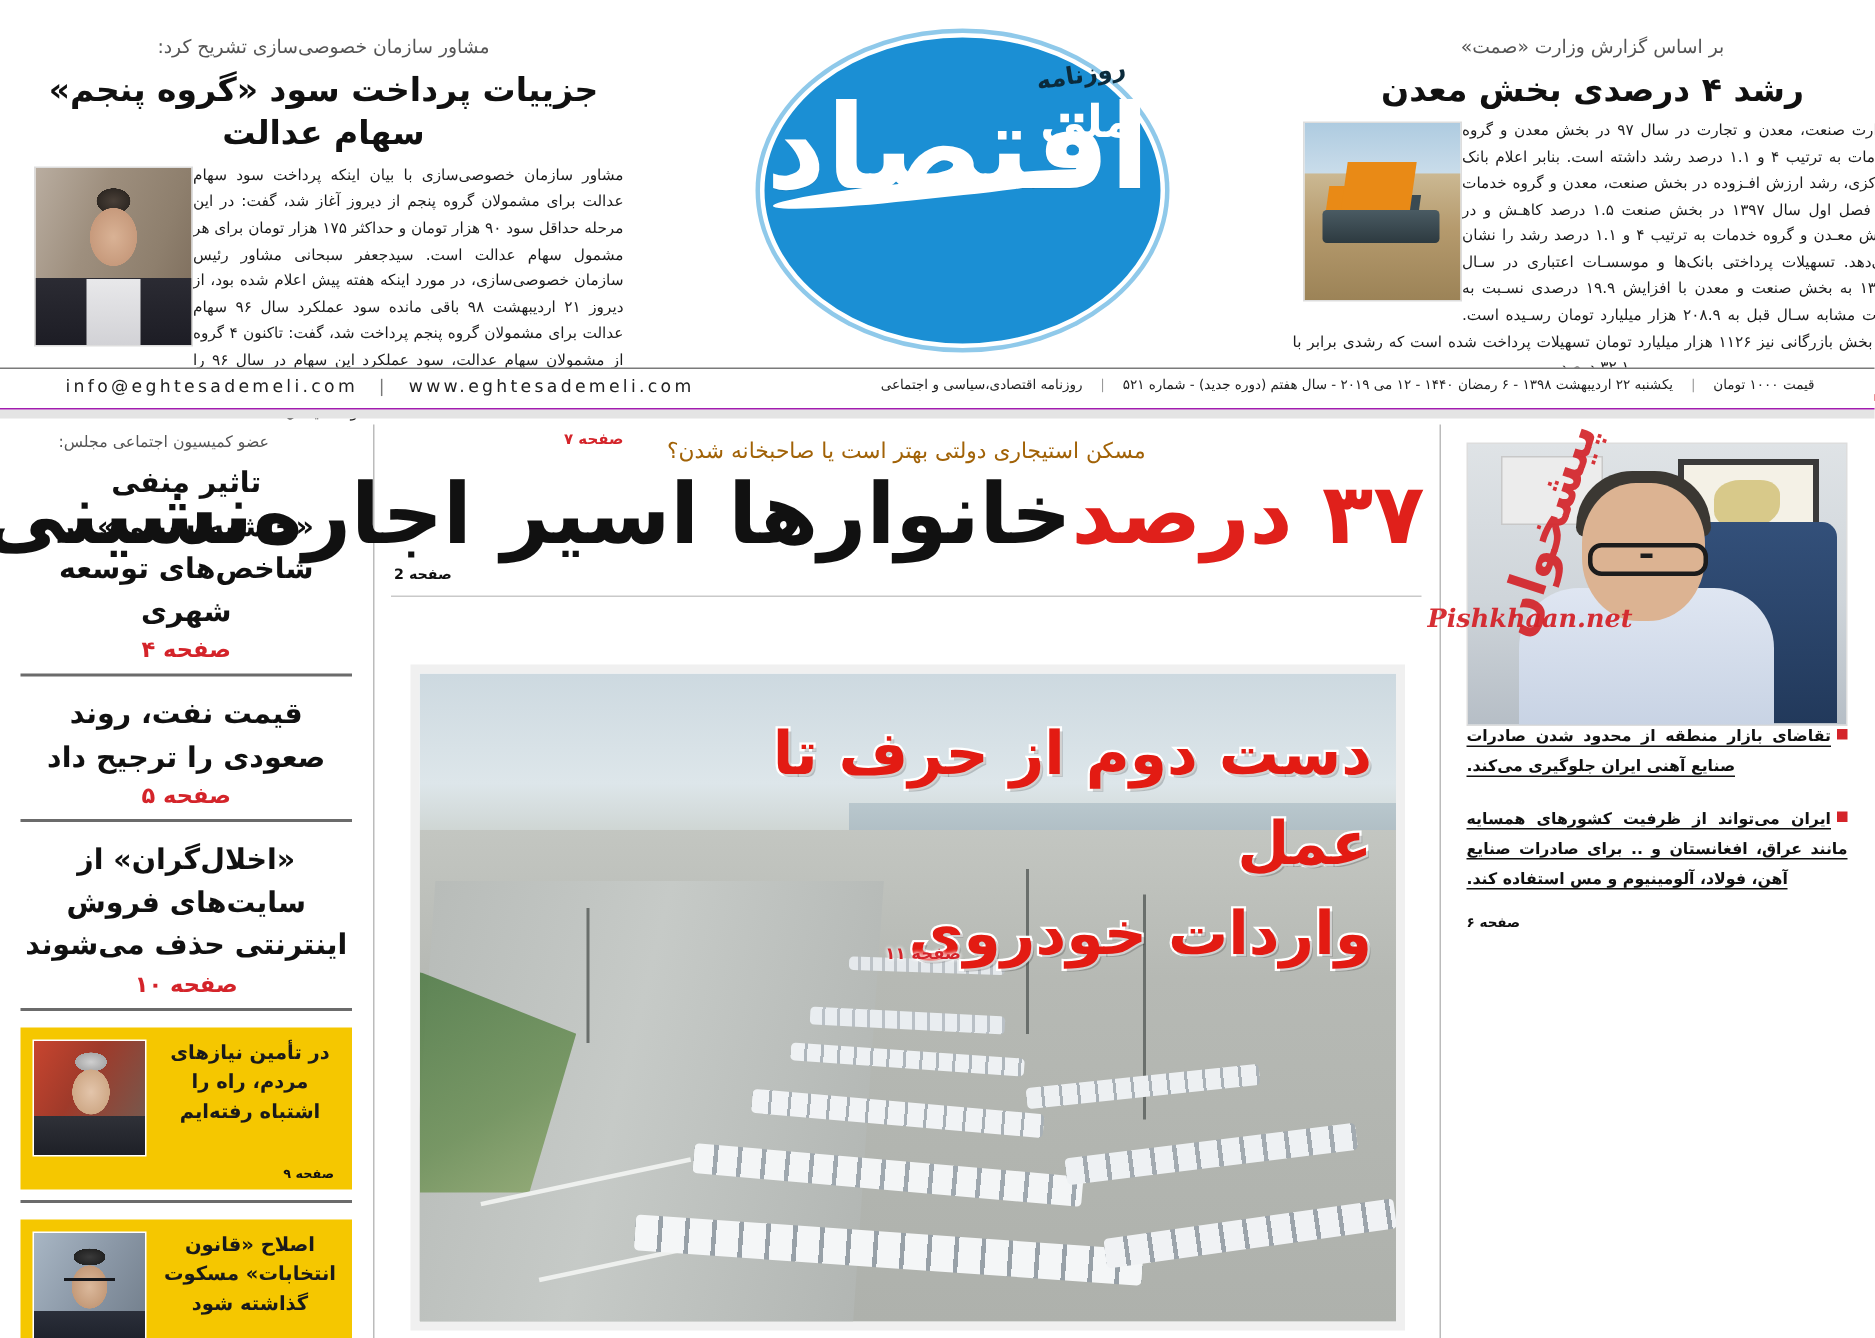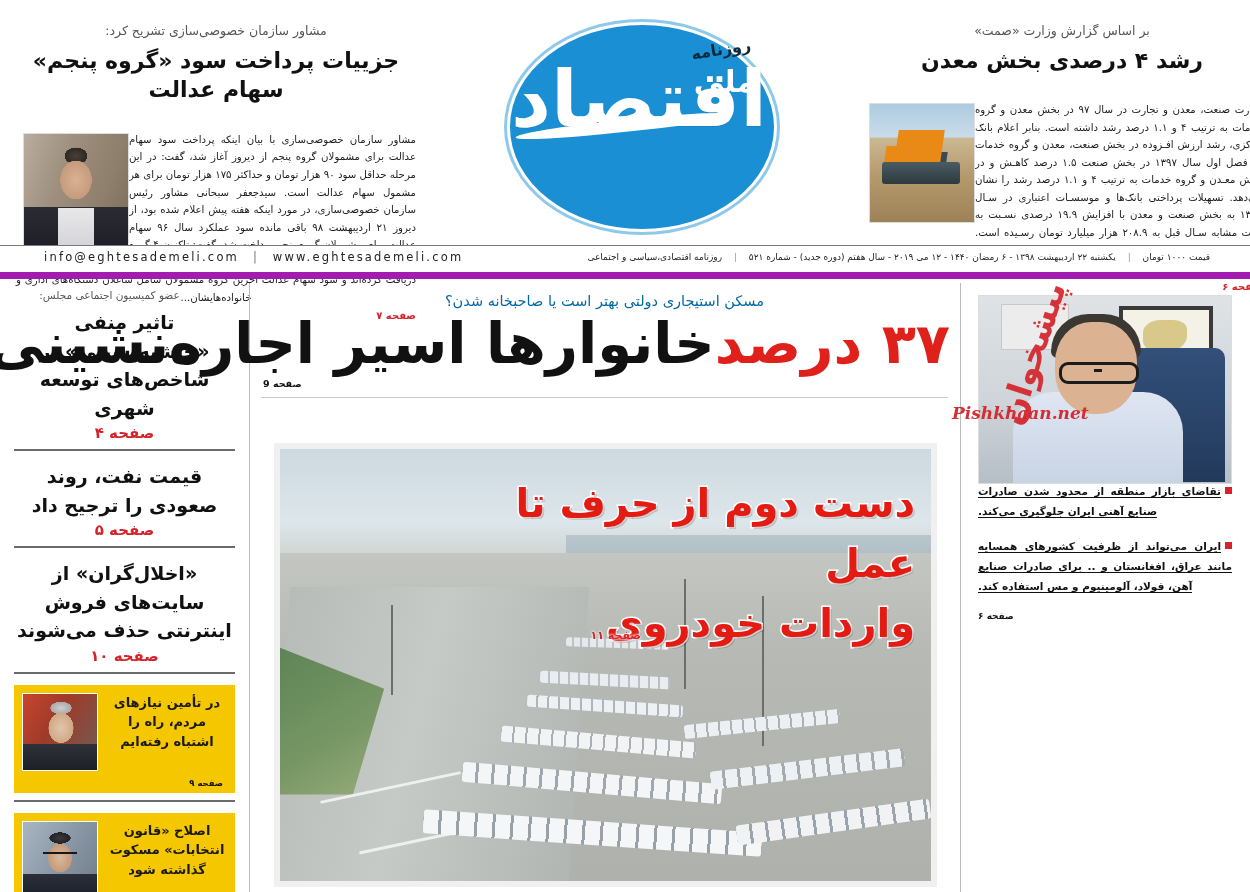--- a/index.html
+++ b/index.html
@@ -19,21 +19,21 @@
   .top-col{position:absolute;top:22px;width:400px;}
   .top-col.right{right:16px;}
   .top-col.left{left:16px;}
 
   .kicker{
     font-size:12.5px;color:#555;text-align:center;
     margin-bottom:6px;letter-spacing:0;line-height:1.4;
   }
   .top-head{
     font-size:22px;font-weight:bold;color:#111;text-align:center;
-    line-height:1.35;margin-bottom:26px;
+    line-height:1.35;margin-bottom:4px;
   }
   .top-body{
     font-size:10.2px;line-height:1.72;color:#1c1c1c;
     text-align:justify;text-align-last:center;
   }
   .top-body p{margin:0;}
   .thumb{
     float:left;width:104px;height:118px;margin:2px 0 3px 7px;
     border:1px solid #ddd;position:relative;overflow:hidden;
   }
@@ -113,21 +113,21 @@
   .swoosh-l::before,.swoosh-r::before{
     content:"";position:absolute;width:300px;height:120px;
     border-bottom:4px solid #1b8fd4;border-radius:50%;
   }
   .swoosh-l::before{left:-40px;top:-84px;}
   .swoosh-r::before{left:-70px;top:-84px;}
 
   
   .infobar{
     position:absolute;left:0;top:245px;width:1250px;height:26px;
-    border-top:1px solid #7a7a7a;border-bottom:7px solid #a21caf;
+    border-top:1px solid #7a7a7a;border-bottom:1px solid #a21caf;
     background:#fff;
   }
   .infobar .left{
     position:absolute;left:44px;top:4px;
     font-size:11.5px;letter-spacing:2.2px;color:#222;direction:ltr;
     font-family:"DejaVu Sans","Liberation Sans",sans-serif;
   }
   .infobar .left .sep{padding:0 8px;color:#777;}
   .infobar .right{
     position:absolute;right:40px;top:6px;
@@ -195,21 +195,21 @@
       linear-gradient(120deg,#a8b6c4 0%,#8a97a6 50%,#6f7b88 100%);
   }
   .ph-b::after{
     content:"";position:absolute;left:20px;top:30px;width:34px;height:8px;
     border-top:2px solid #15171c;
   }
 
   
   .center{position:absolute;left:249px;top:0;width:711px;height:609px;}
   .lead-kicker{
-    font-size:14.5px;color:#0369a1;text-align:center;margin:10px 0 2px 0;
+    font-size:14.5px;color:#a16207;text-align:center;margin:10px 0 2px 0;
   }
   .lead-head{
     text-align:right;font-weight:bold;line-height:1.12;
     font-size:56px;margin:4px 10px 0 10px;color:#111;white-space:nowrap;
   }
   .lead-head .red{color:#e0201b;}
   .lead-pageref{
     color:#111;font-size:9.5px;font-weight:bold;
     display:block;text-align:left;margin:0 0 0 14px;padding-top:2px;
   }
@@ -406,21 +406,21 @@
         
         
       </div>
     </div>
 
     <div class="center">
       <div class="lead-kicker">مسکن استیجاری دولتی بهتر است یا صاحبخانه شدن؟</div>
       <div class="lead-head">
         <span class="red">۳۷ درصد</span><span>خانوارها اسیر اجاره‌نشینی</span>
       </div>
-      <span class="lead-pageref">صفحه 9</span>
+      <span class="lead-pageref">صفحه 2</span>
       <div class="lead-rule"></div>
 
       <div class="hero">
         <div class="hero-img">
           <div class="sky"></div>
           <div class="water"></div>
           <div class="ground"></div>
           <div class="road"></div>
           <div class="grass"></div>
 

